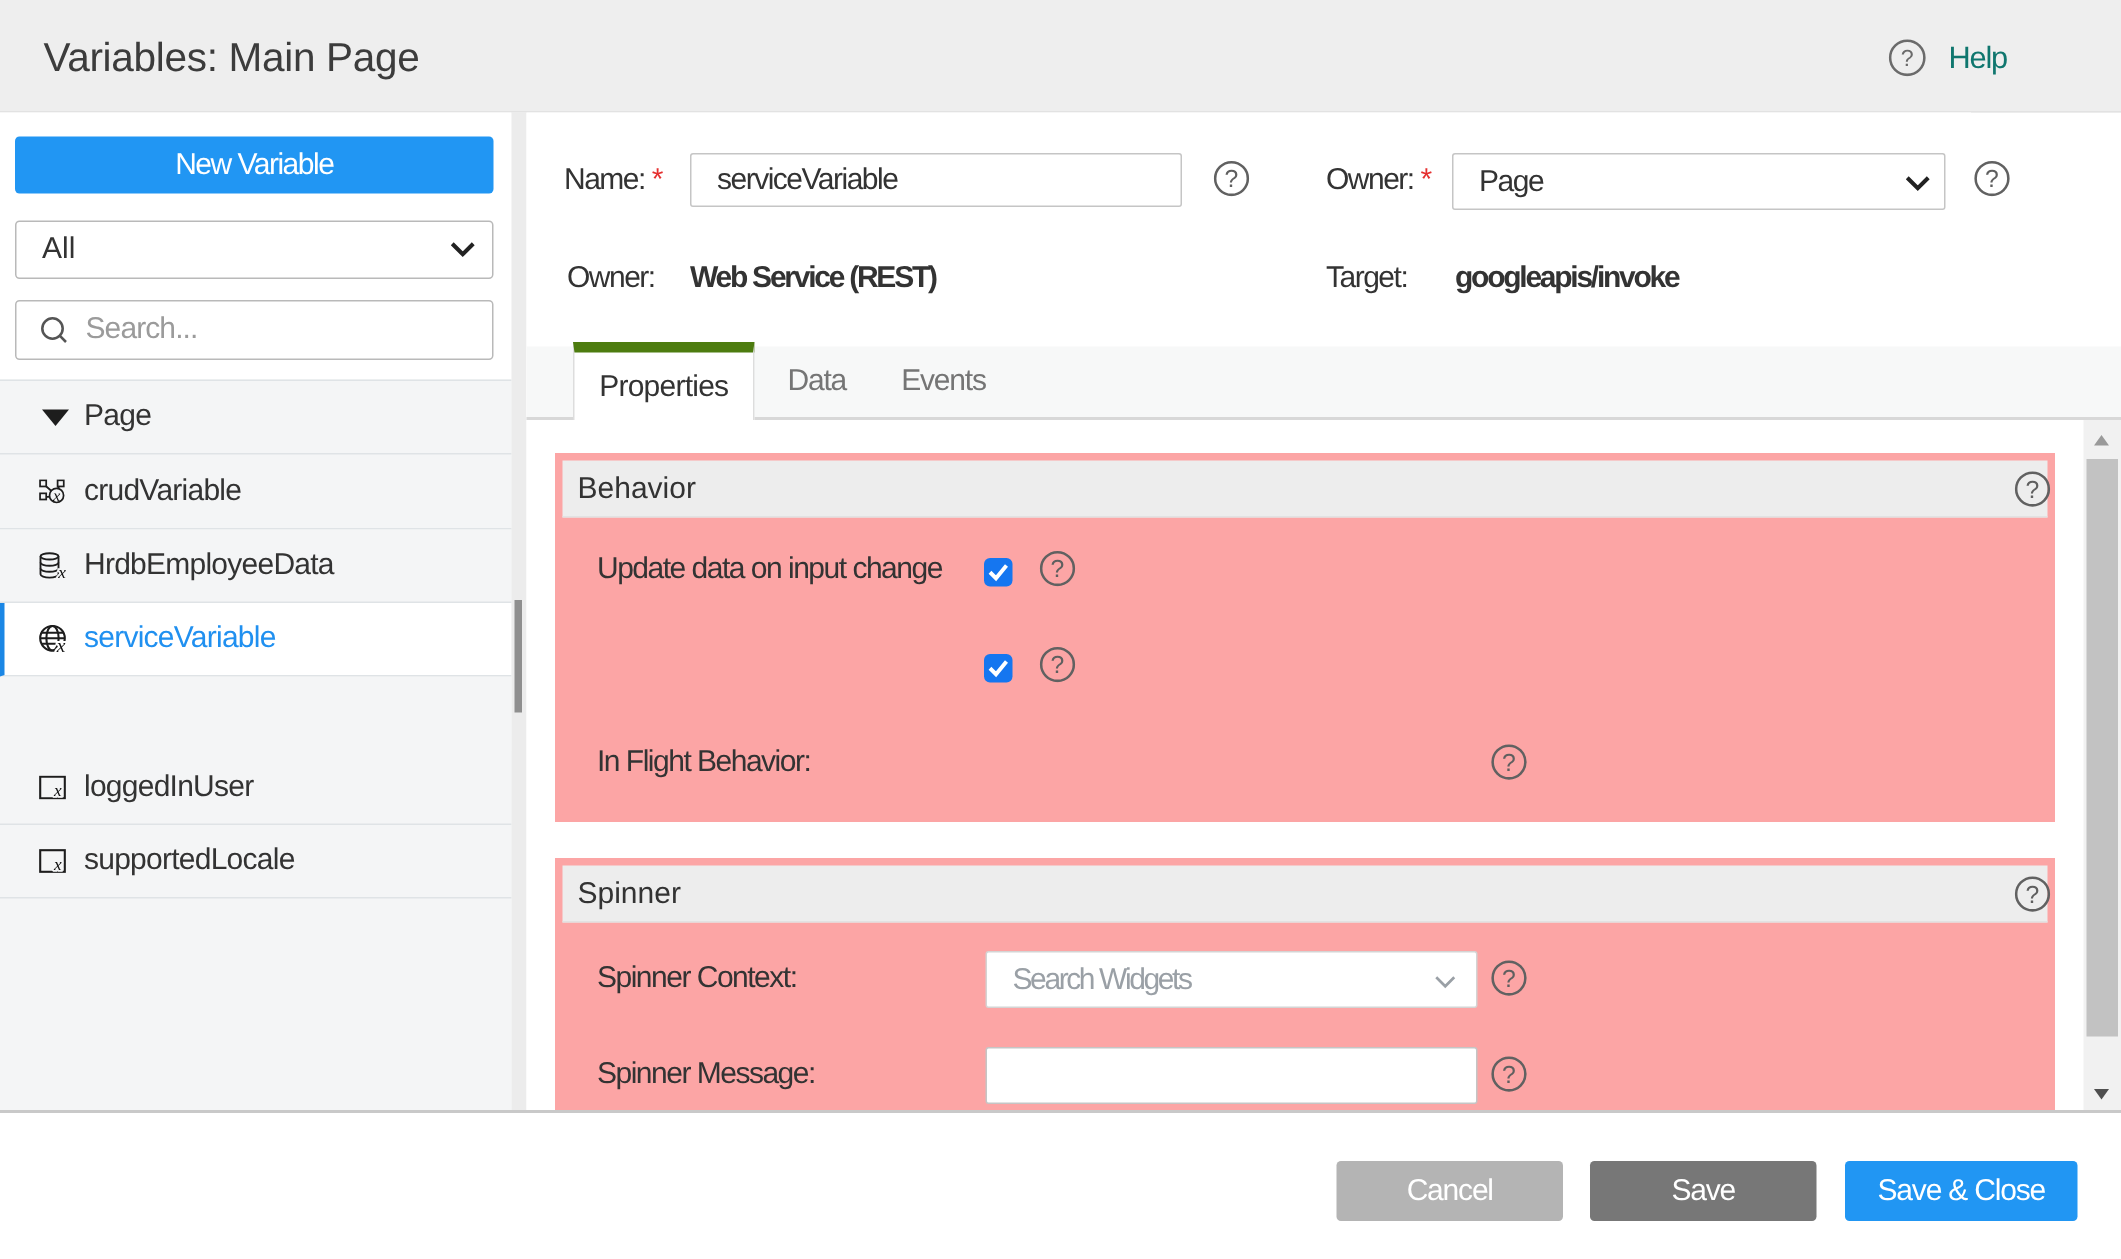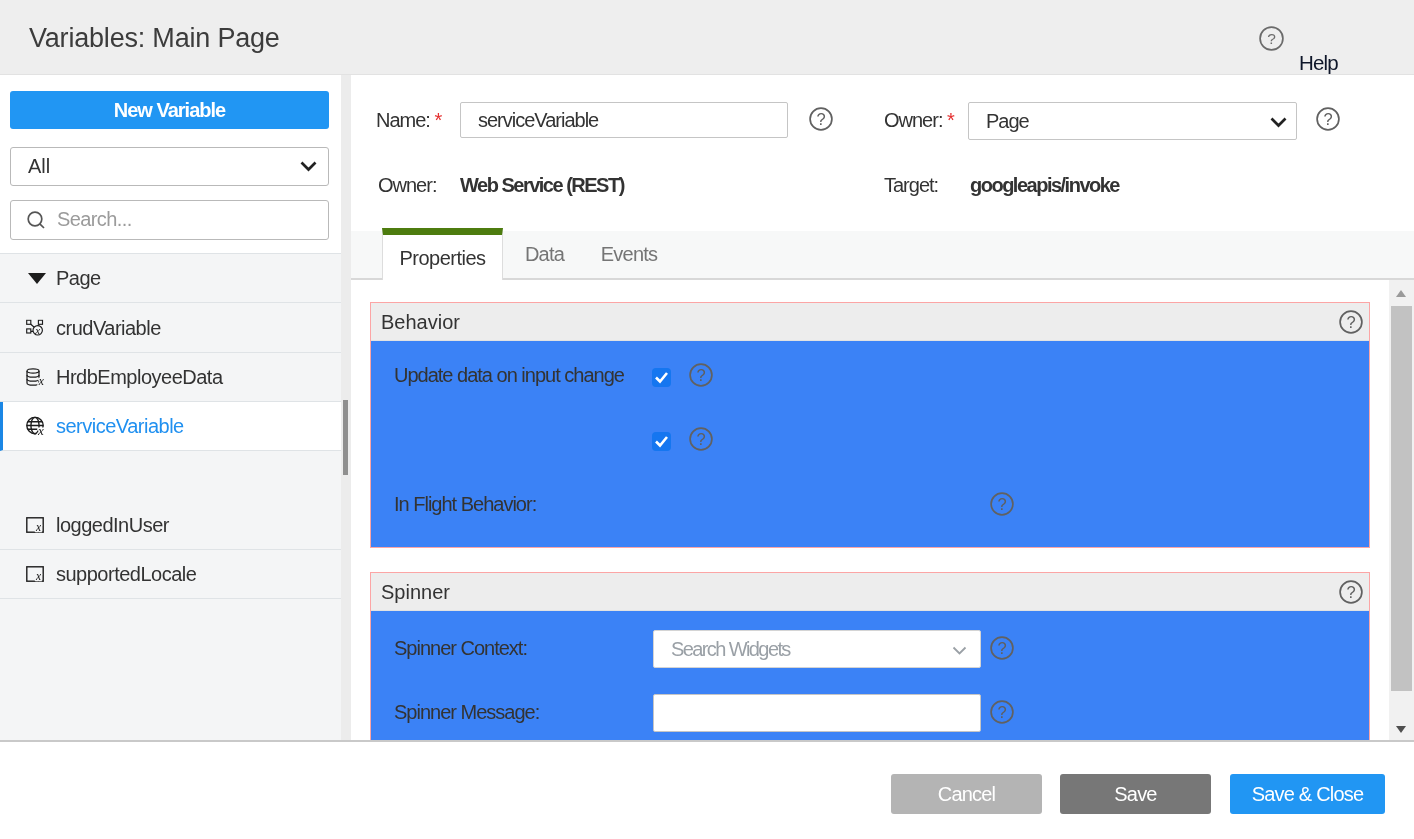--- a/index.html
+++ b/index.html
@@ -4,25 +4,25 @@
 <style>
   * { margin:0; padding:0; box-sizing:border-box; }
   html,body { width:1414px; height:839px; overflow:hidden; }
   body { font-family:"Liberation Sans", sans-serif; color:#333; }
   #app { position:relative; width:1414px; height:839px; background:#fff; }
   .abs { position:absolute; }
 
   
   .header { left:0; top:0; width:1414px; height:75px; background:#eeeeee; border-bottom:1px solid #e2e2e2; }
   .title { left:29px; top:23px; font-size:27px; color:#3c3c3c; letter-spacing:-0.2px; }
-  .helptxt { left:1299px; top:27px; font-size:20.5px; color:#0f172a; letter-spacing:-0.8px;margin-top:24px; }
+  .helptxt { left:1299px; top:27px; font-size:20.5px; color:#0f766e; letter-spacing:-0.8px; }
 
   
   .sidebar { left:0; top:75px; width:341px; height:665px; background:#fff; }
-  .btn-new { left:10px; top:16px; width:319px; height:38px; background:#2196f3; border-radius:3px; color:#fff; font-size:20px; text-align:center; line-height:38px; letter-spacing:-1px;font-weight:bold; }
+  .btn-new { left:10px; top:16px; width:319px; height:38px; background:#2196f3; border-radius:3px; color:#fff; font-size:20px; text-align:center; line-height:38px; letter-spacing:-1px; }
   .sel-all { left:10px; top:72px; width:319px; height:39px; background:#fff; border:1px solid #b9b9b9; border-radius:3px; font-size:20px; line-height:37px; padding-left:17px; color:#333; }
   .search { left:10px; top:125px; width:319px; height:40px; background:#fff; border:1px solid #b9b9b9; border-radius:3px; }
   .search-ph { left:46px; top:7px; font-size:20px; color:#9b9b9b; letter-spacing:-0.6px; }
   .list { left:0; top:178px; width:341px; height:487px; background:#f4f5f6; border-top:1px solid #dfe3e6; }
   .row { position:absolute; left:0; width:341px; height:49px; border-bottom:1px solid #dfe3e6; background:#f4f5f6; font-size:20px; color:#333; }
   .row .lbl { position:absolute; left:56px; top:50%; transform:translateY(-50%); letter-spacing:-0.5px; }
   .row.sel { background:#fff; border-left:3px solid #1b87e5; }
   .row.sel .lbl { left:53px; color:#2090f0; }
   .tri { position:absolute; left:28px; top:50%; margin-top:-5px; width:0; height:0; border-left:9px solid transparent; border-right:9px solid transparent; border-top:11px solid #1d1d1d; }
   .icon { position:absolute; left:25px; top:50%; transform:translateY(-50%); }
@@ -36,21 +36,21 @@
   .red { color:#e53030; }
   .input { background:#fff; border:1px solid #c5c5c5; border-radius:2px; font-size:20px; color:#333; letter-spacing:-1px; }
   .bold { font-weight:bold; }
 
   
   .tabbar { left:0px; top:156px; width:1063px; height:49px; background:#f7f8f8; border-bottom:2px solid #d8d8d8; }
   .tab-active { position:absolute; left:31px; top:-3px; width:121px; height:52px; background:#fff; border:1px solid #ddd; border-top:7px solid #4d7c0f; border-bottom:none; text-align:center; font-size:20px; color:#333; line-height:47px; }
   .tab { position:absolute; top:0; height:47px; font-size:20px; color:#757575; line-height:47px; text-align:center; letter-spacing:-0.8px; }
 
   
-  .card { position:absolute; left:19px; width:1000px; background:#3b82f6; border:1px solid #fca5a5; }
+  .card { position:absolute; left:19px; width:1000px; background:#fca5a5; border:5px solid #fca5a5; }
   .card-h { position:absolute; left:0; top:0; width:100%; height:38px; background:#ededed; border-bottom:1px solid #e2e2e2; font-size:20px; color:#333; line-height:38px; padding-left:10px; }
 
   
   .footer { left:0; top:740px; width:1414px; height:99px; background:#fff; border-top:2px solid #c9c9c9; }
   .fbtn { position:absolute; top:774px; height:40px; border-radius:3px; color:#fff; font-size:20px; text-align:center; line-height:40px; letter-spacing:-0.8px; }
 
   
   .ms-track { left:1389px; top:280px; width:25px; height:460px; background:#f1f1f1; }
   .ms-thumb { left:1391px; top:306px; width:21px; height:385px; background:#c2c2c2; }
   .arr-up { left:1396px; top:290px; width:0; height:0; border-left:5.5px solid transparent; border-right:5.5px solid transparent; border-bottom:7px solid #9a9a9a; }

